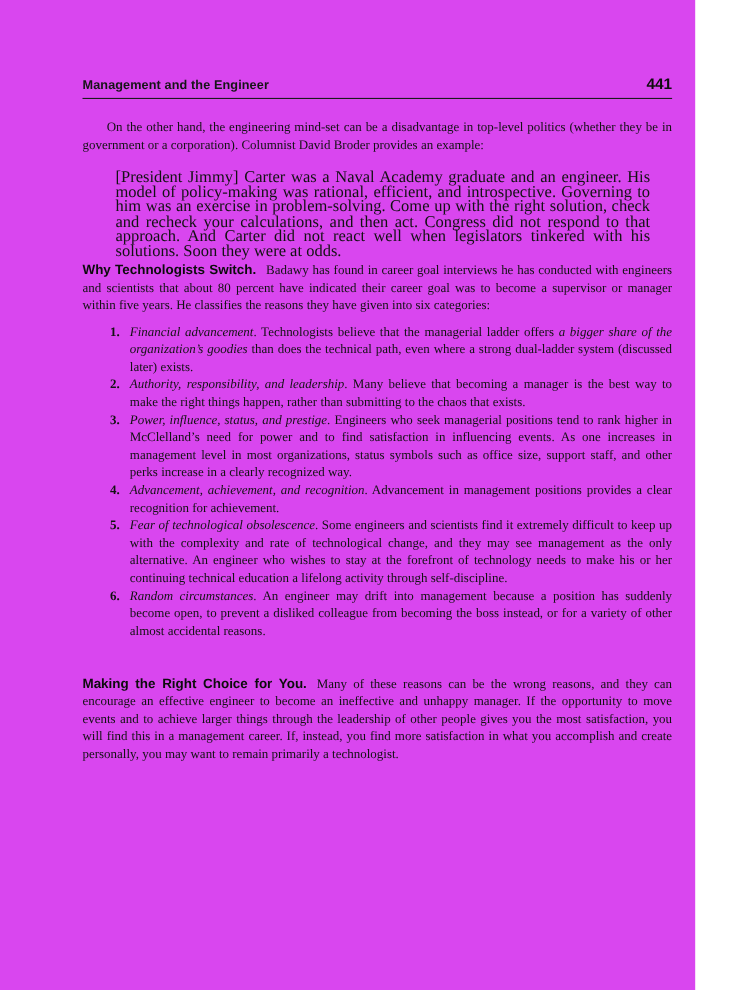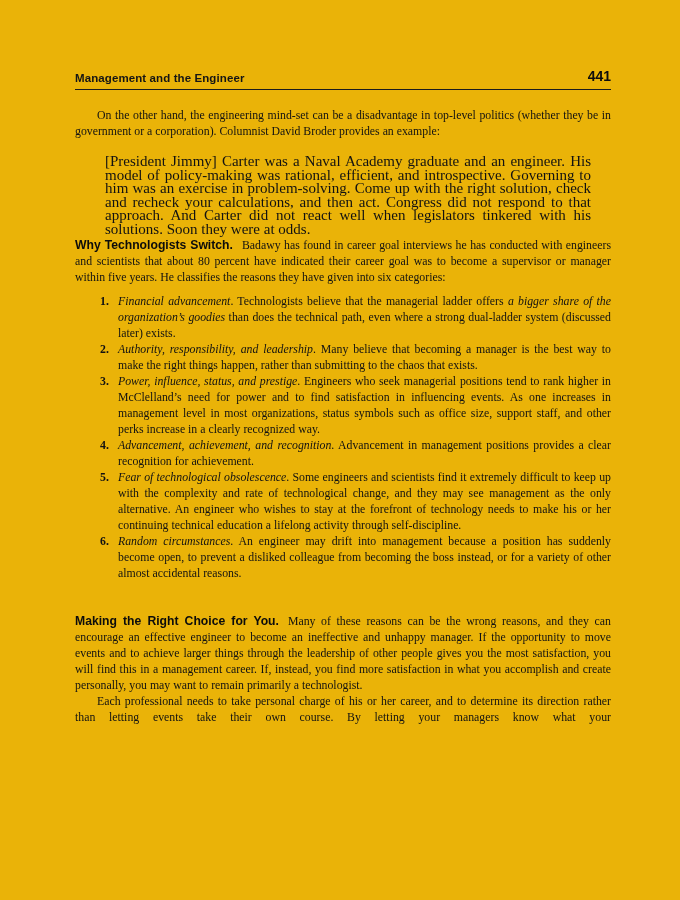--- a/index.html
+++ b/index.html
@@ -1,20 +1,20 @@
 <!DOCTYPE html>
 <html lang="en"><head>
 <meta charset="utf-8">
 <style>
   html, body { margin: 0; padding: 0; background: #ffffff; }
   .page {
     position: relative;
-    width: 680px;
+    width: 632px;
     height: 900px;
-    background: #eab308;
+    background: #d946ef;
     overflow: hidden;
     box-sizing: border-box;
     padding-left: 42px;
   }
   .content {
     position: absolute;
     left: 75px;
     top: 68px;
     width: 536px;
     color: #141414;
@@ -105,16 +105,15 @@
       <div class="list-item"><span class="list-item-number">1.</span><em>Financial advancement</em><span>. Technologists believe that the managerial ladder offers </span><em>a bigger share of the organization’s goodies</em><span> than does the technical path, even where a strong dual-ladder system (discussed later) exists.</span></div>
       <div class="list-item"><span class="list-item-number">2.</span><em>Authority, responsibility, and leadership</em><span>. Many believe that becoming a manager is the best way to make the right things happen, rather than submitting to the chaos that exists.</span></div>
       <div class="list-item"><span class="list-item-number">3.</span><em>Power, influence, status, and prestige</em><span>. Engineers who seek managerial positions tend to rank higher in McClelland’s need for power and to find satisfaction in influencing events. As one increases in management level in most organizations, status symbols such as office size, support staff, and other perks increase in a clearly recognized way.</span></div>
       <div class="list-item"><span class="list-item-number">4.</span><em>Advancement, achievement, and recognition</em><span>. Advancement in management positions provides a clear recognition for achievement.</span></div>
       <div class="list-item"><span class="list-item-number">5.</span><em>Fear of technological obsolescence</em><span>. Some engineers and scientists find it extremely difficult to keep up with the complexity and rate of technological change, and they may see management as the only alternative. An engineer who wishes to stay at the forefront of technology needs to make his or her continuing technical education a lifelong activity through self-discipline.</span></div>
       <div class="list-item"><span class="list-item-number">6.</span><em>Random circumstances</em><span>. An engineer may drift into management because a position has suddenly become open, to prevent a disliked colleague from becoming the boss instead, or for a variety of other almost accidental reasons.</span></div>
     </div>
 
     <p class="serif para choice-paragraph"><span class="runin">Making the Right Choice for You.</span><span>Many of these reasons can be the wrong reasons, and they can encourage an effective engineer to become an ineffective and unhappy manager. If the opportunity to move events and to achieve larger things through the leadership of other people gives you the most satisfaction, you will find this in a management career. If, instead, you find more satisfaction in what you accomplish and create personally, you may want to remain primarily a technologist.</span></p>
 
-    <p class="serif para closing-paragraph justify-last">Each professional needs to take personal charge of his or her career, and to determine its direction rather than letting events take their own course. By letting your managers know what your</p>
 
   </div>
 </div>
 
 </body></html>

